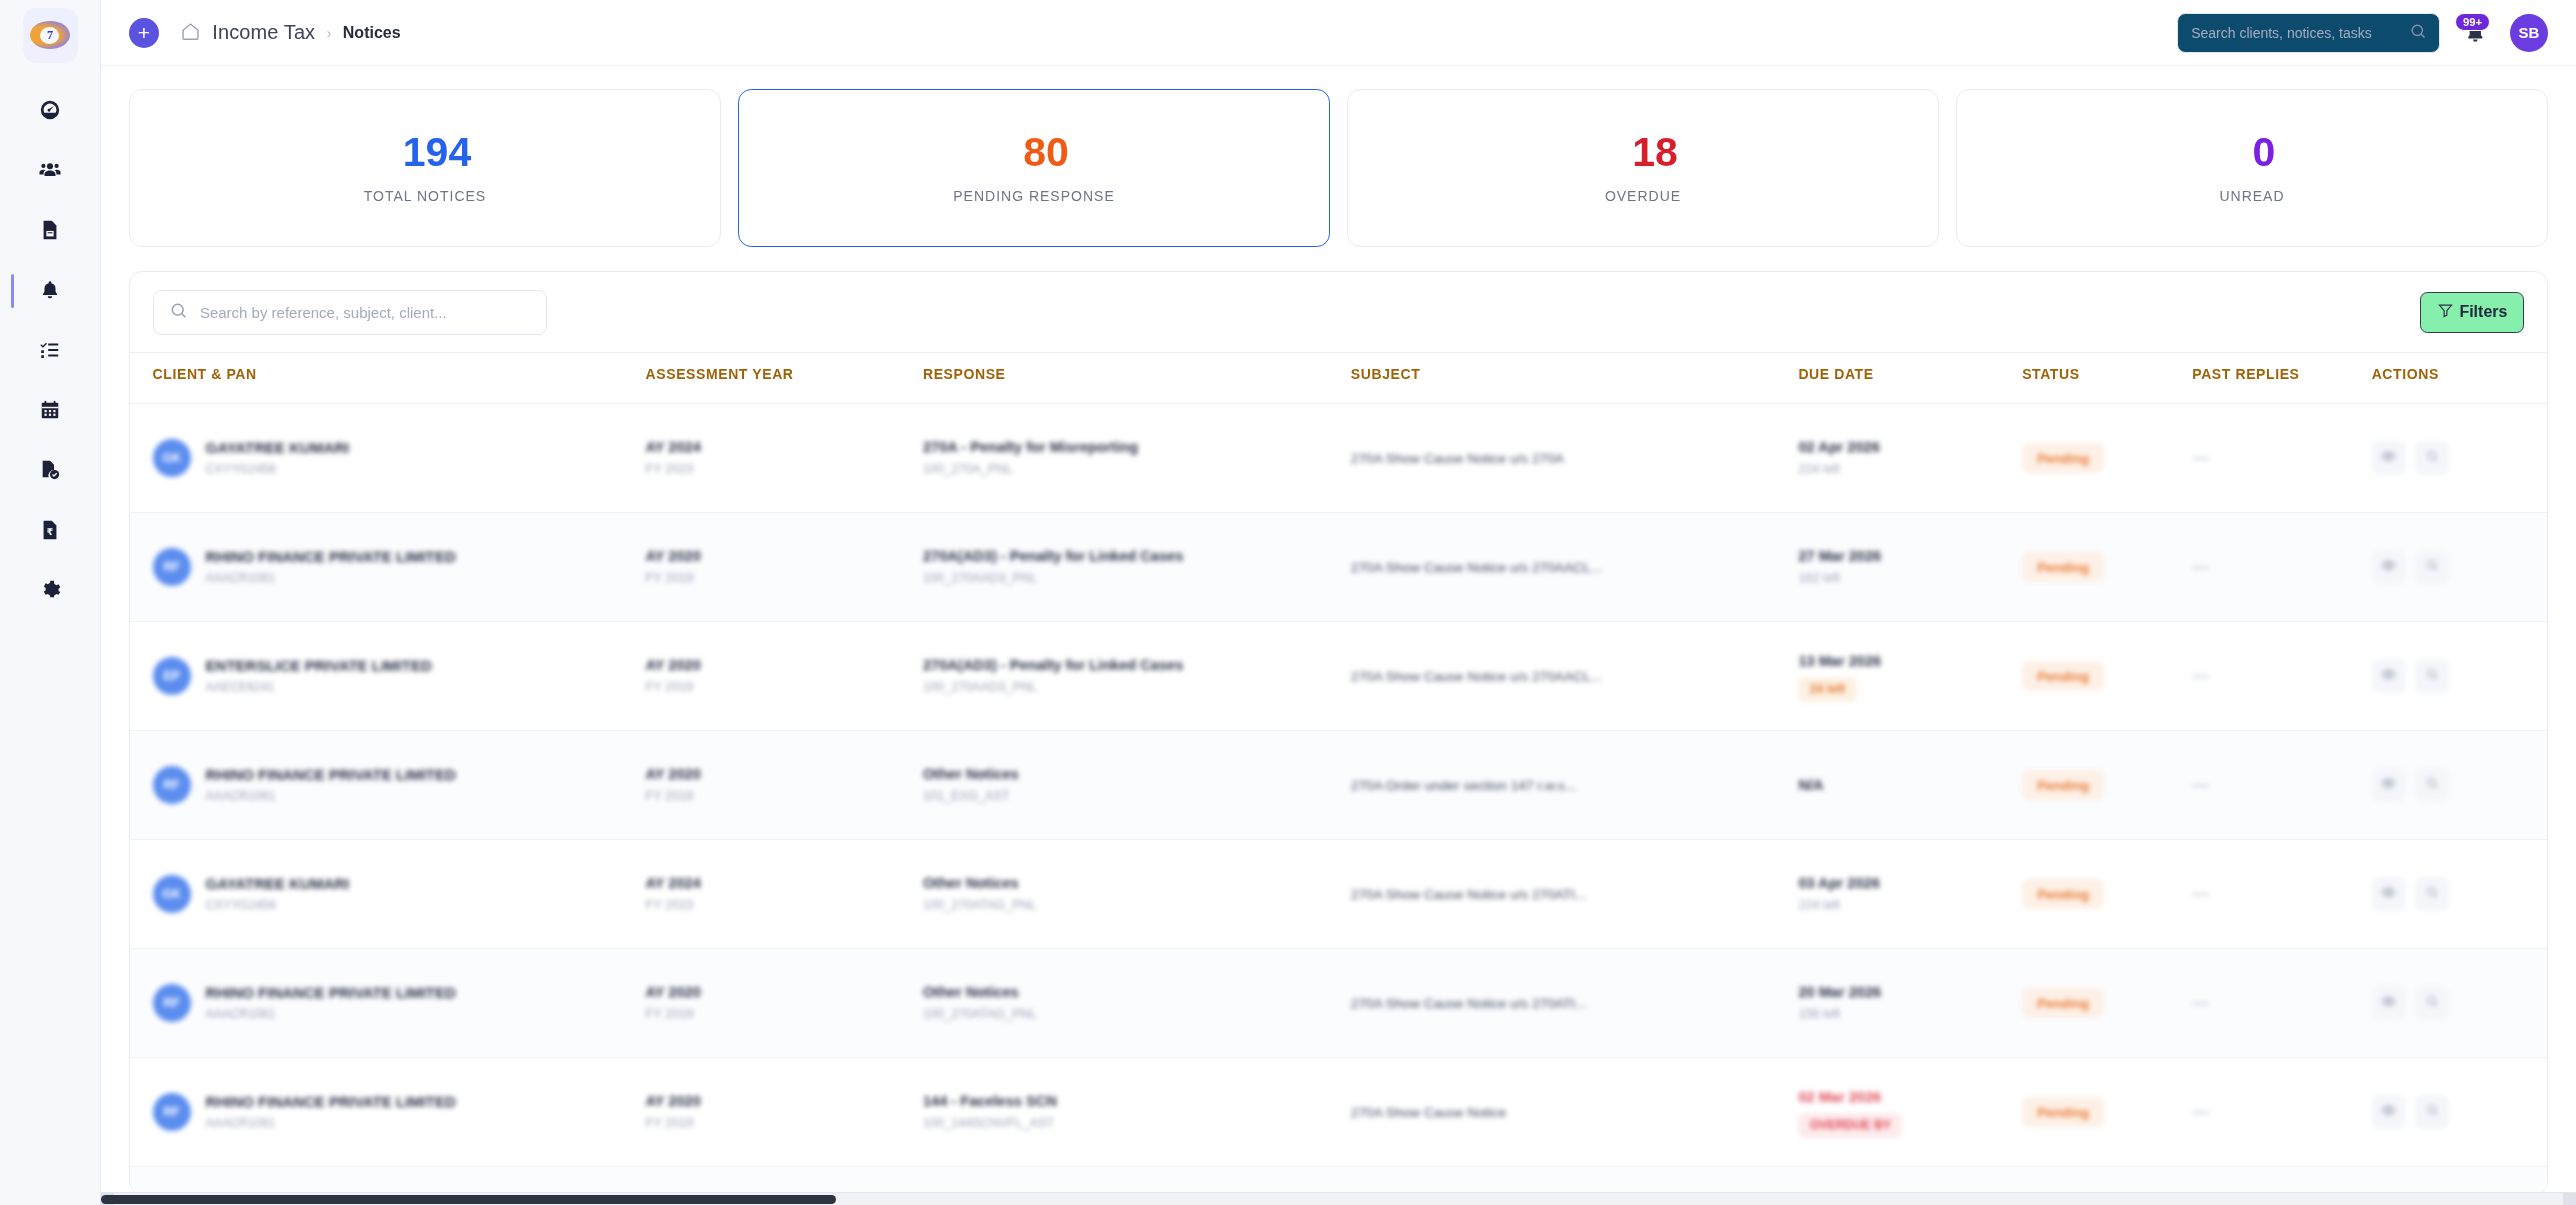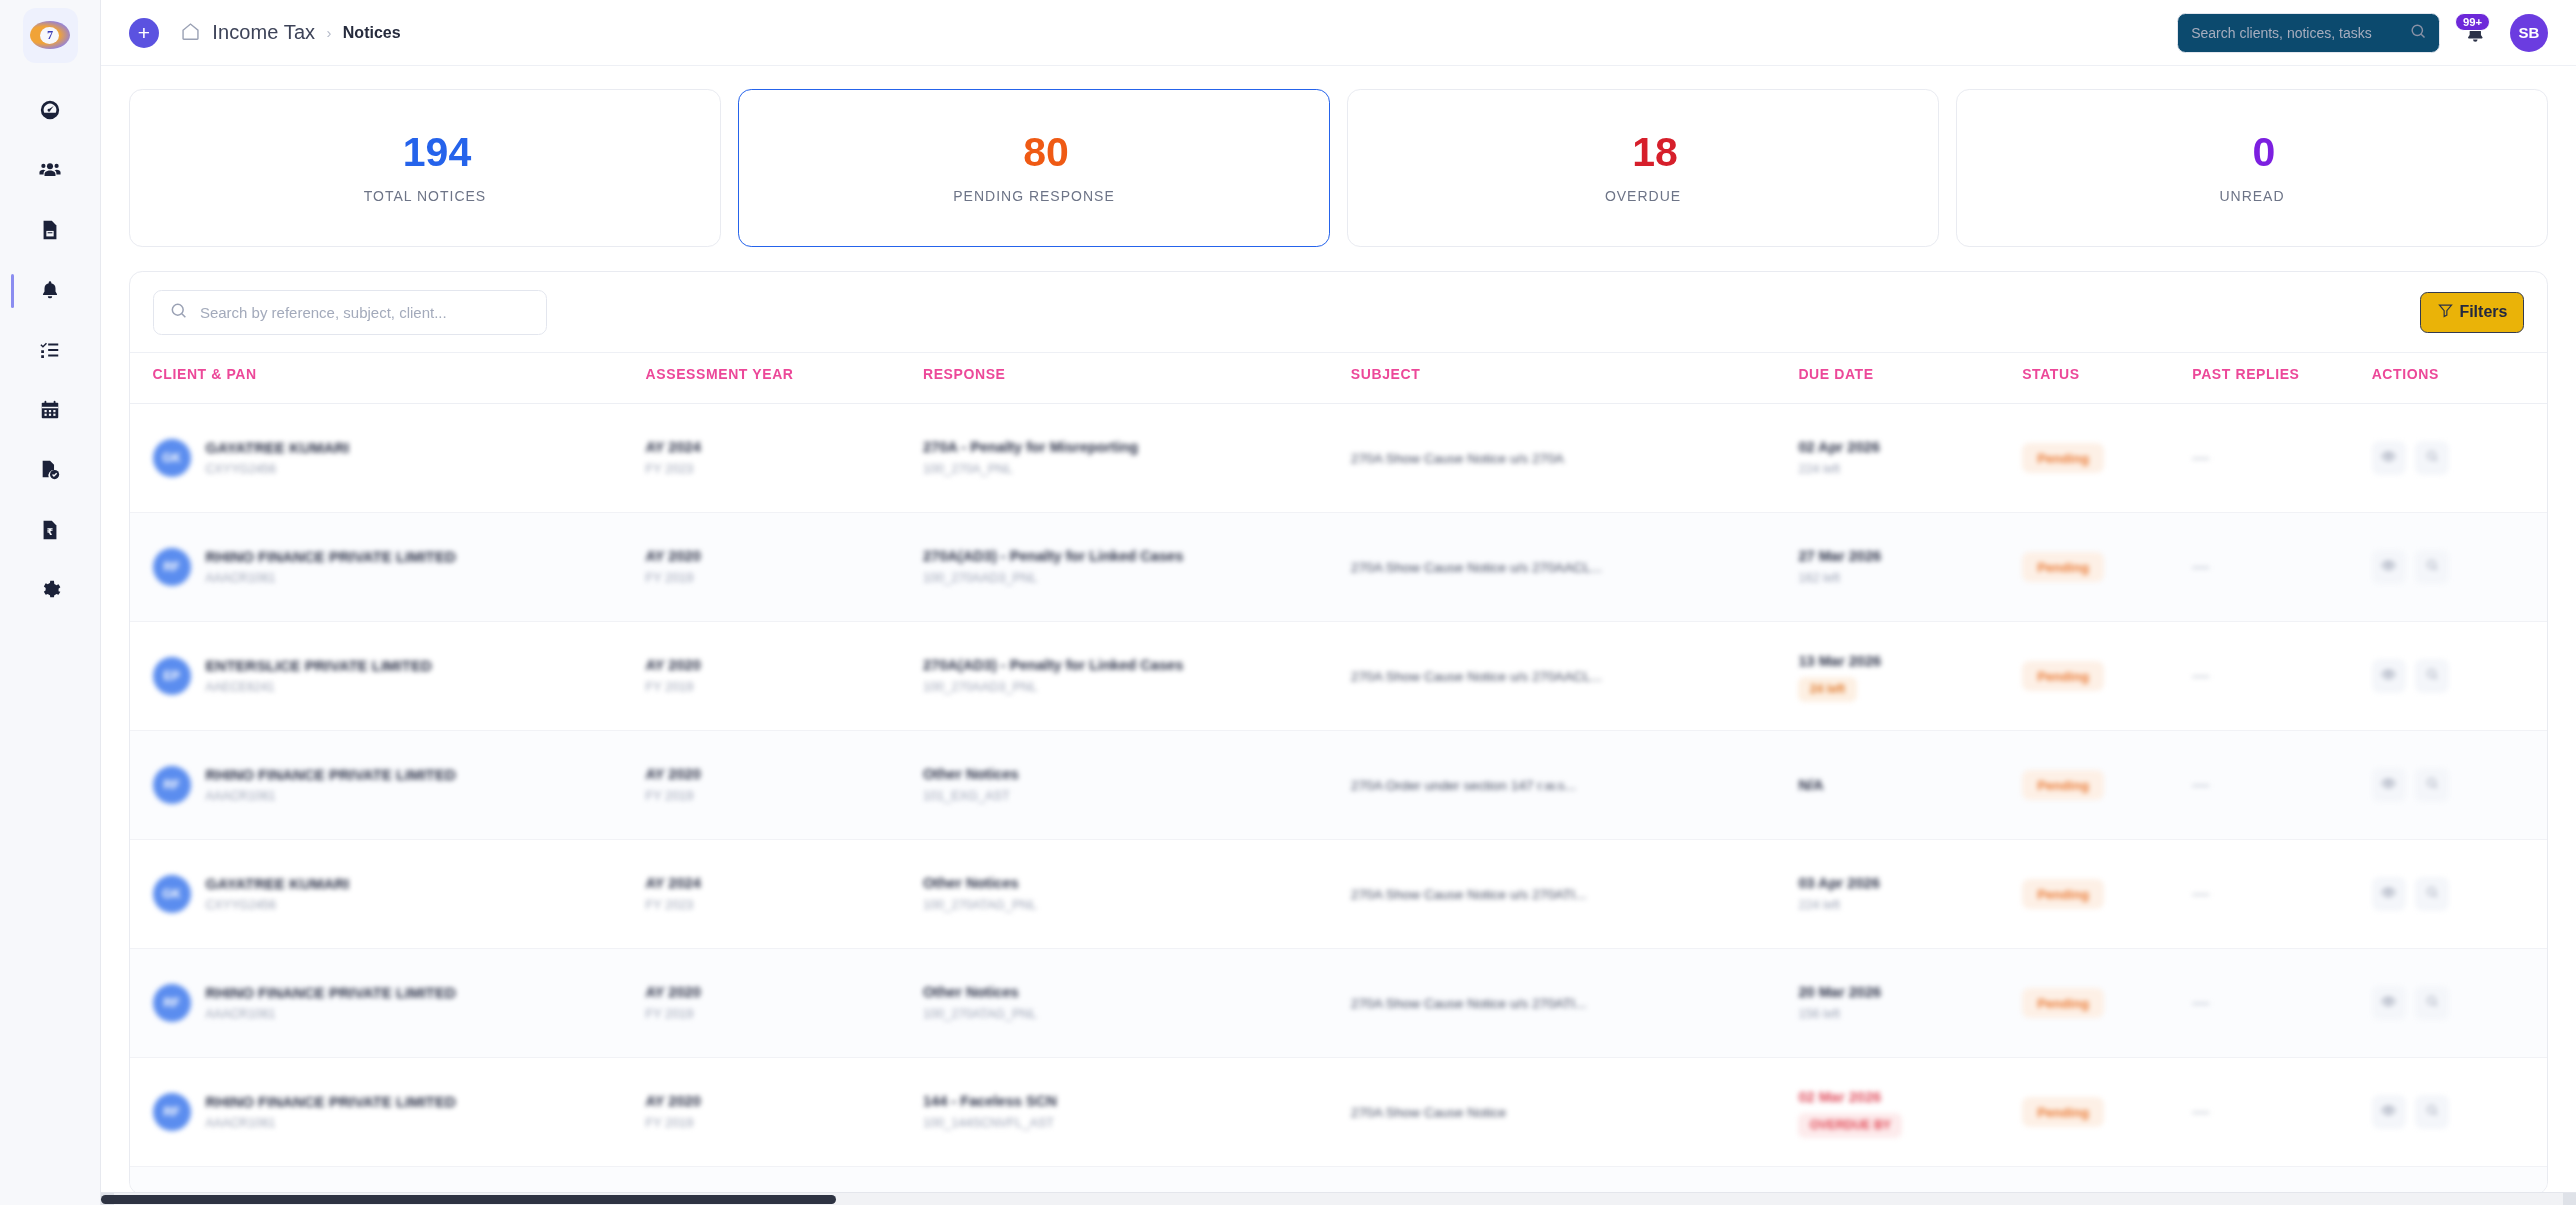--- a/index.html
+++ b/index.html
@@ -130,30 +130,30 @@
   }
   .tbl-search {
     width: 394px; height: 45px; border: 0.9px solid #e3e6ee; border-radius: 8.5px;
     display: flex; align-items: center; gap: 11.3px; padding: 5px 15px;
   }
   .tbl-search svg { width: 20px; height: 20px; fill: none; stroke: #9aa1b4; stroke-width: 1.8; flex: 0 0 20px; }
   .tbl-search .ph { font-size: 15px; color: #a3aabb; }
   .filters-btn {
     margin-left: auto; height: 41px; border: 0.9px solid #333a4f; border-radius: 7.5px;
     display: flex; align-items: center; gap: 5px; padding: 0 16px; cursor: pointer;
-    background: #eab308;
+    background: #86efac;
   }
   .filters-btn svg { width: 17px; height: 17px; fill: none; stroke: #2b3147; stroke-width: 1.7; }
   .filters-btn span { font-size: 16px; font-weight: bold; color: #232940; }
 
   
   .tbl-scroll { flex: 1; overflow: hidden; position: relative; }
   table { width: 100%; border-collapse: collapse; table-layout: fixed; }
   thead th {
-    text-align: left; font-size: 14px; font-weight: bold; color: #ec4899;
+    text-align: left; font-size: 14px; font-weight: bold; color: #a16207;
     letter-spacing: 0.6px; padding: 13.2px 0 21px 0; border-bottom: 0.9px solid #edeff4;
     background: #fff; vertical-align: top;
   }
   tbody tr { border-bottom: 0.9px solid #f1f2f6; height: 109px; }
   tbody tr.alt { background: #fbfcfe; }
   tbody td { vertical-align: middle; padding: 0; }
 
   
   .c-client { width: 500px; padding-left: 22.6px !important; }
   .c-ay     { width: 269px; }

